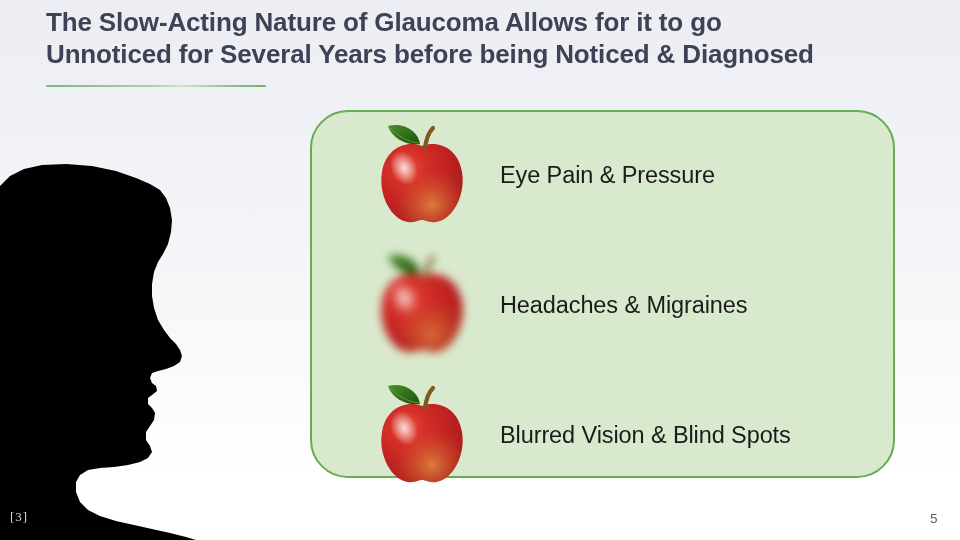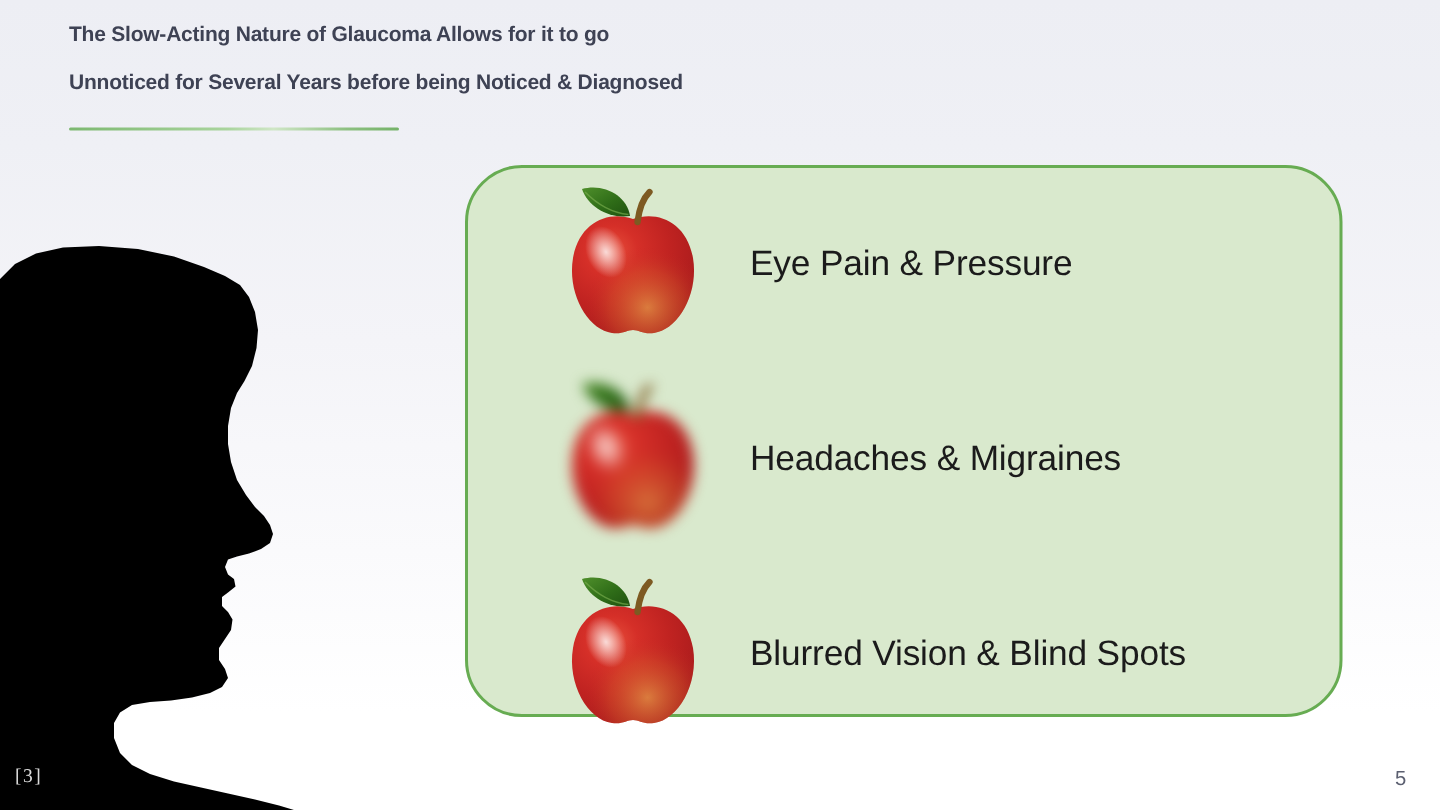--- a/index.html
+++ b/index.html
@@ -24,21 +24,21 @@
   
   #title-block {
     position: absolute;
     left: 46px;
     top: 6px;
     width: 860px;
   }
   #slide-title {
     margin: 0;
     font-family: "Liberation Sans", sans-serif;
-    font-size: 14px;
+    font-size: 26px;
     font-weight: bold;
     line-height: 32px;
     letter-spacing: -0.15px;
     color: #3e4254;
     white-space: pre-line;
   }
   #title-rule {
     position: absolute;
     left: 46px;
     top: 85px;

